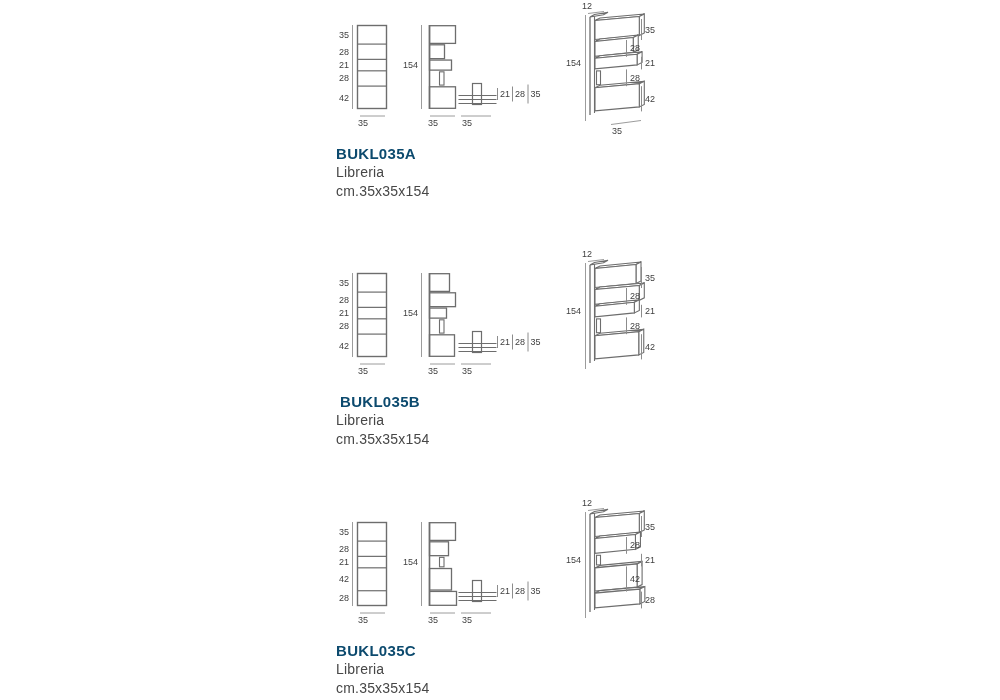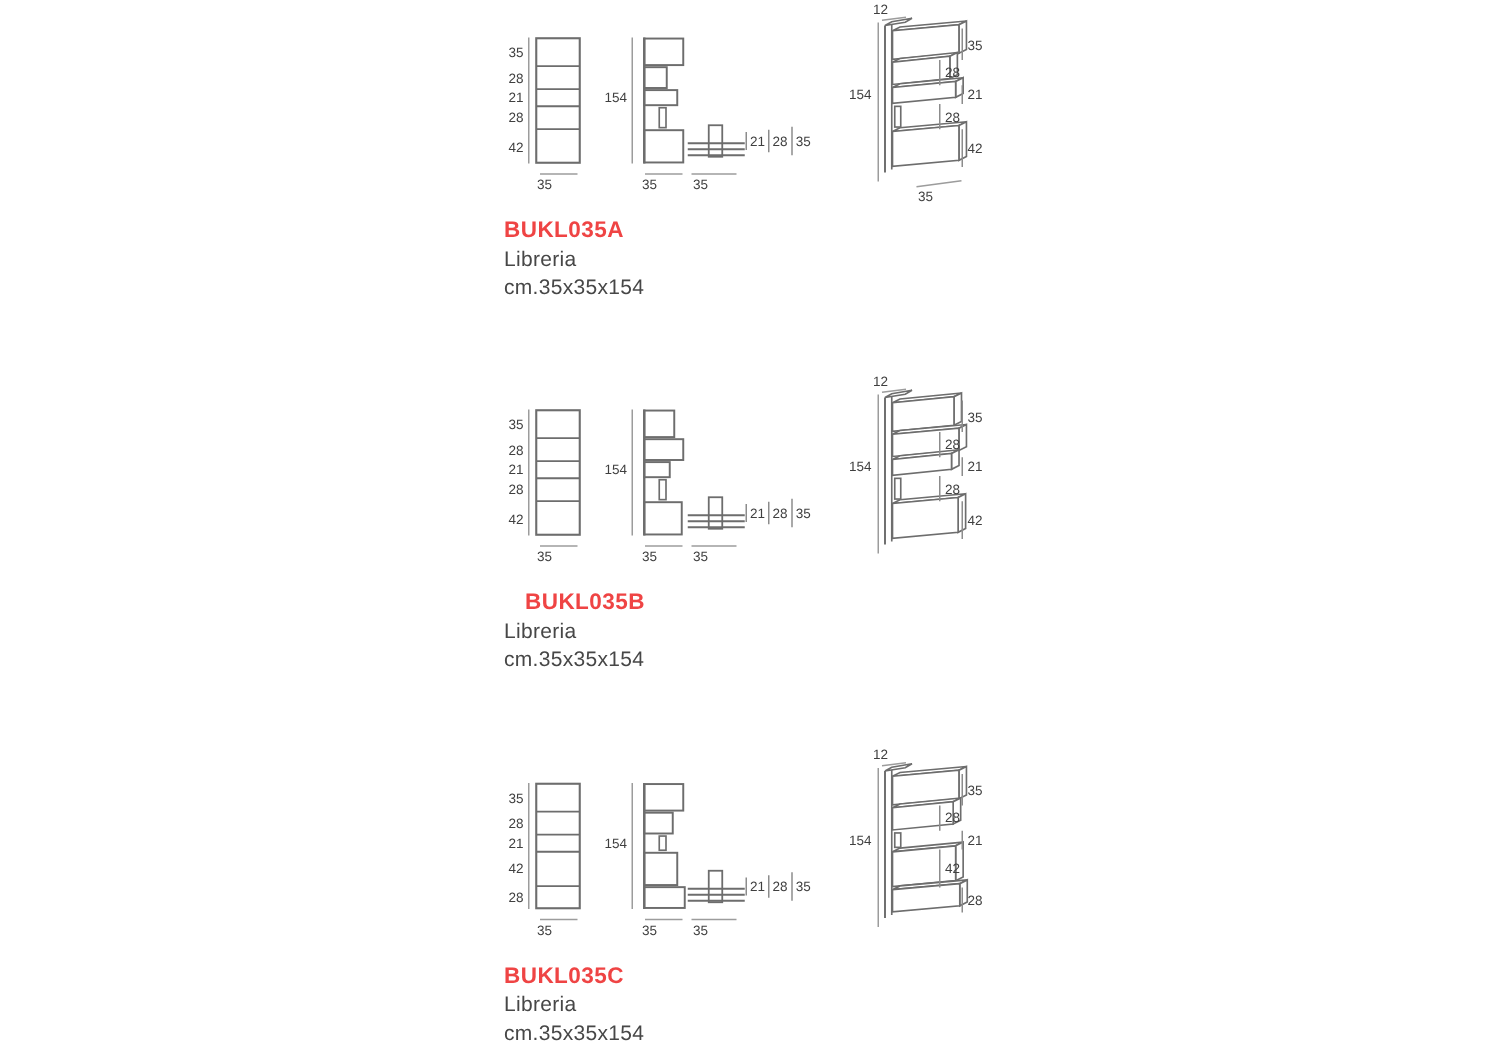--- a/index.html
+++ b/index.html
@@ -5,21 +5,21 @@
   html,body{margin:0;padding:0;background:#ffffff;}
   body{width:1000px;height:700px;overflow:hidden;
        font-family:"Liberation Sans","DejaVu Sans",sans-serif;}
   #sheet{position:relative;width:1000px;height:700px;background:#fff;}
   .section{position:absolute;left:0;width:1000px;height:248px;}
   .section svg{position:absolute;left:0;top:0;overflow:visible;display:block;}
   .lbl{position:absolute;font-size:9px;line-height:10px;color:#3f3f3f;white-space:nowrap;}
   .lbl.r{text-align:right;}
   .lbl.c{text-align:left;}
   .code{position:absolute;font-size:15px;line-height:16px;font-weight:bold;
-        color:#ef4444;letter-spacing:.3px;white-space:nowrap;}
+        color:#0c4a6e;letter-spacing:.3px;white-space:nowrap;}
   .sub{position:absolute;font-size:14px;line-height:15px;color:#474747;
        letter-spacing:.2px;white-space:nowrap;}
 </style>
 </head>
 <body>
 
 <div id="sheet">
     <div class="section" style="top: 0px;">
       <svg width="1000" height="250" viewBox="0 0 1000 250">
         <g stroke="#6d6d6d" fill="none" stroke-width="1.4">
@@ -187,21 +187,21 @@
       <div class="lbl " style="left: 515px; top: 89px; width: 16px;">28</div>
       <div class="lbl " style="left: 530.5px; top: 89px; width: 16px;">35</div>
       <div class="lbl c" style="left: 462px; top: 118px; width: 28px;">35</div>
       <div class="lbl c" style="left: 582px; top: 1px; width: 28px;">12</div>
       <div class="lbl r" style="left: 553px; top: 58px; width: 28px;">154</div>
       <div class="lbl " style="left: 645px; top: 24.5px; width: 20px;">35</div>
       <div class="lbl " style="left: 630px; top: 43.4px; width: 20px;">28</div>
       <div class="lbl " style="left: 645px; top: 58.1px; width: 20px;">21</div>
       <div class="lbl " style="left: 630px; top: 72.8px; width: 20px;">28</div>
       <div class="lbl " style="left: 645px; top: 93.8px; width: 20px;">42</div>
-      <div class="code" style="left: 350px; top: 146px;">BUKL035B</div>
+      <div class="code" style="left: 340px; top: 146px;">BUKL035B</div>
       <div class="sub" style="left: 336px; top: 165px;">Libreria</div>
       <div class="sub" style="left: 336px; top: 183.5px;">cm.35x35x154</div>
     </div>
     <div class="section" style="top: 497px;">
       <svg width="1000" height="250" viewBox="0 0 1000 250">
         <g stroke="#6d6d6d" fill="none" stroke-width="1.4">
           <rect x="357.5" y="25.5" width="29" height="83"></rect>
           <line x1="358" x2="386.5" y1="44.0925" y2="44.0925" stroke-width="1.2"></line>
           <line x1="358" x2="386.5" y1="59.3665" y2="59.3665" stroke-width="1.2"></line>
           <line x1="358" x2="386.5" y1="70.822" y2="70.822" stroke-width="1.2"></line>

